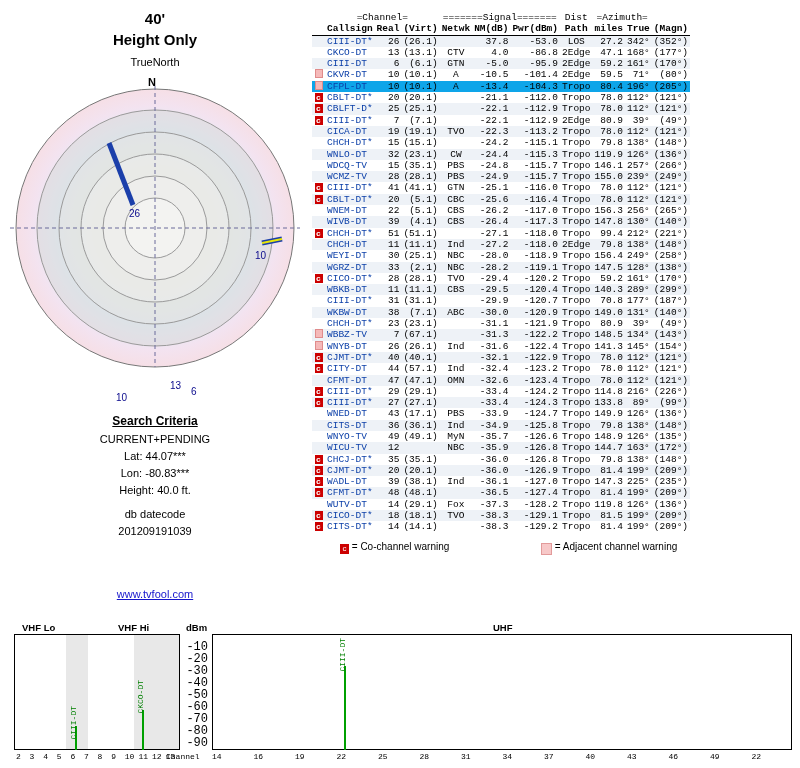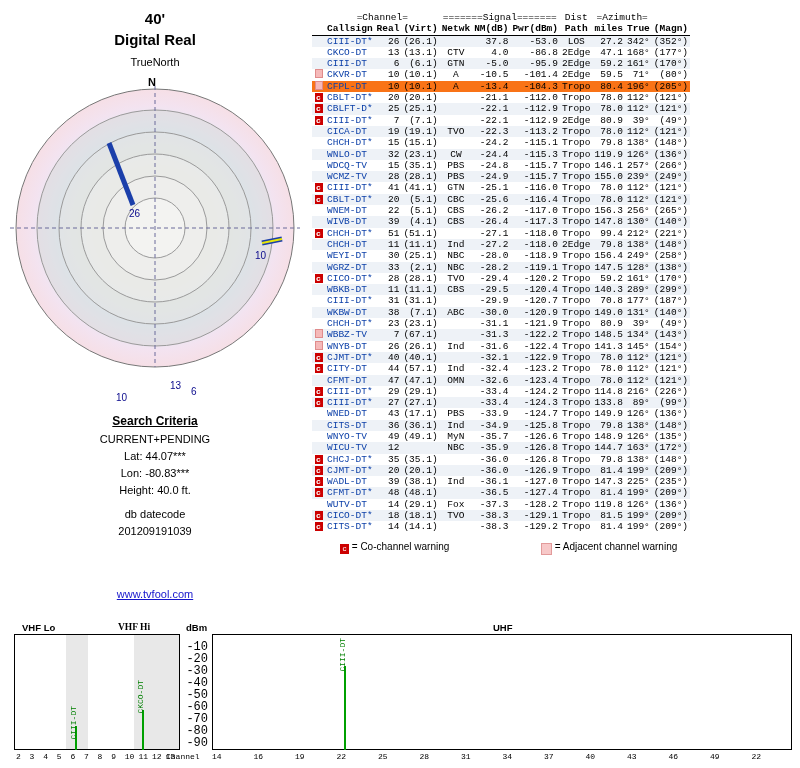--- a/index.html
+++ b/index.html
@@ -47,21 +47,21 @@
   .frame{position:absolute;border:1px solid #000;box-sizing:border-box;}
   .stick{position:absolute;background:#00a000;width:2px;}
   .sticklbl{position:absolute;font-family:"Liberation Mono",monospace;font-size:8px;color:#008000;writing-mode:vertical-rl;transform:rotate(180deg);}
   .chnum{position:absolute;font-family:"Liberation Mono",monospace;font-size:8px;}
 </style>
 </head>
 <body>
 
 <div id="left">
   <div class="hdr-title">40'</div>
-  <div class="hdr-sub">Digital Real</div>
+  <div class="hdr-sub">Height Only</div>
   <div class="truenorth">TrueNorth</div>
 
   <div id="polar-wrap">
     <svg width="300" height="300" viewBox="0 0 300 300">
       <defs>
         <radialGradient id="g1" cx="50%" cy="50%" r="50%">
           <stop offset="0%" stop-color="#fdf7e3"></stop>
           <stop offset="45%" stop-color="#e9f6e3"></stop>
           <stop offset="70%" stop-color="#e2eef8"></stop>
           <stop offset="88%" stop-color="#f3e3f0"></stop>
@@ -178,21 +178,21 @@
           <td class="num">10</td>
           <td class="num">(10.1)</td>
           <td class="ctr">A</td>
           <td class="num">-10.5</td>
           <td class="num">-101.4</td>
           <td class="ctr">2Edge</td>
           <td class="num">59.5</td>
           <td class="num">71°</td>
           <td class="num">(80°)</td>
         </tr>
-        <tr style="background: #f97316;">
+        <tr style="background: #0ea5e9;">
           <td class="cmark"><span class="abox">&nbsp;</span></td>
           <td class="call">CFPL-DT</td>
           <td class="num">10</td>
           <td class="num">(10.1)</td>
           <td class="ctr">A</td>
           <td class="num">-13.4</td>
           <td class="num">-104.3</td>
           <td class="ctr">Tropo</td>
           <td class="num">80.4</td>
           <td class="num">196°</td>
@@ -716,21 +716,21 @@
   </div>
 </div>
 
 <div id="spec">
   <div class="frame" style="left:8px;top:14px;width:166px;height:116px;background:#fff;"></div>
   <div class="spec-band" style="left:60px;top:15px;width:22px;height:114px;"></div>
   <div class="spec-band" style="left:128px;top:15px;width:45px;height:114px;"></div>
   <div class="frame" style="left:206px;top:14px;width:580px;height:116px;background:#fff;"></div>
 
   <div class="spec-label" style="left:16px;top:2px;">VHF Lo</div>
-  <div class="spec-label" style="left:112px;top:2px;font-family:Liberation Serif, serif;">VHF Hi</div>
+  <div class="spec-label" style="left:112px;top:2px;">VHF Hi</div>
   <div class="spec-label" style="left:487px;top:2px;">UHF</div>
   <div class="spec-label" style="left:180px;top:2px;">dBm</div>
   <div class="spec-label" style="left:8px;top:0px;width:10px;height:12px;"></div>
 
   <div class="spec-axis" style="left:176px;top:20px;width:26px;">-10</div>
   <div class="spec-axis" style="left:176px;top:32px;width:26px;">-20</div>
   <div class="spec-axis" style="left:176px;top:44px;width:26px;">-30</div>
   <div class="spec-axis" style="left:176px;top:56px;width:26px;">-40</div>
   <div class="spec-axis" style="left:176px;top:68px;width:26px;">-50</div>
   <div class="spec-axis" style="left:176px;top:80px;width:26px;">-60</div>

